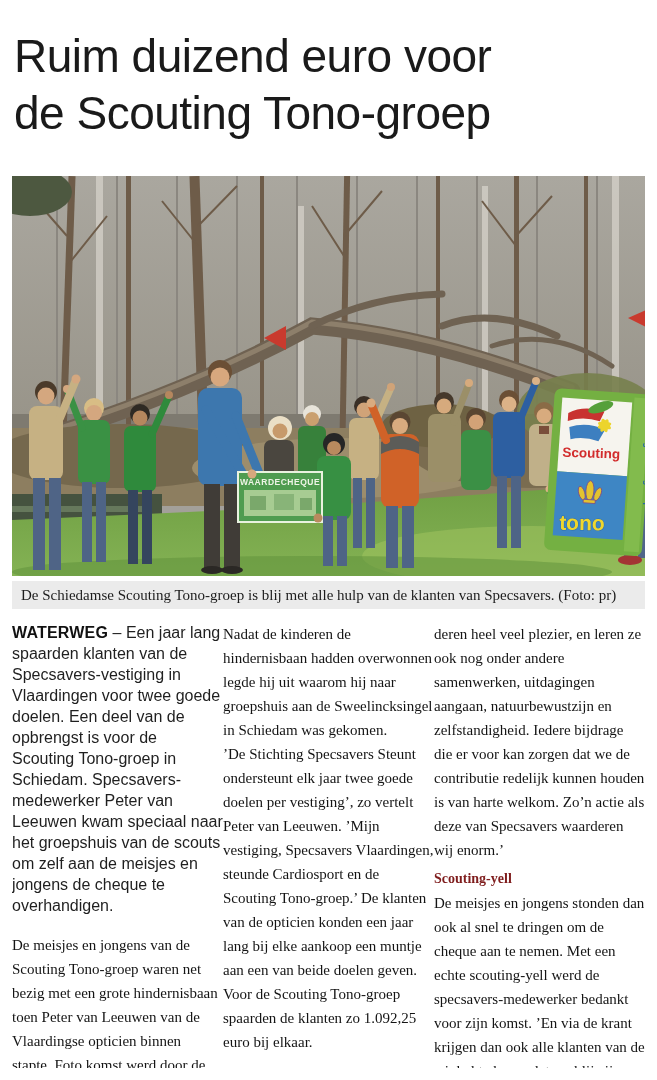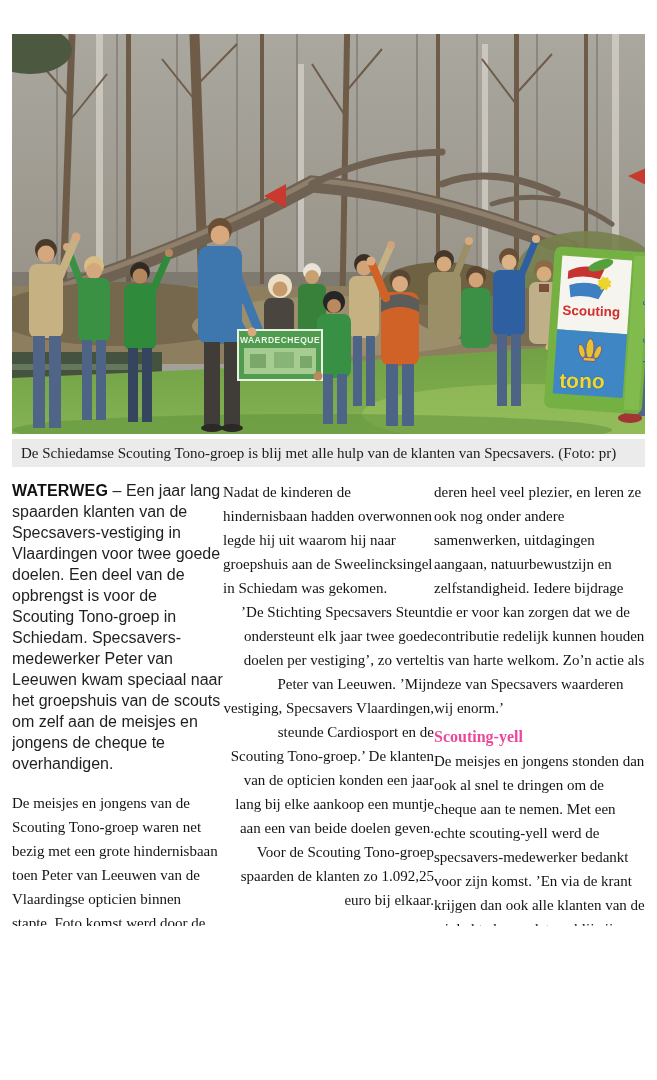--- a/index.html
+++ b/index.html
@@ -18,30 +18,31 @@
              font-family:"Liberation Serif",serif;font-size:15px;line-height:16px;
              padding:6px 9px;}
 
   .columns{display:flex;margin-top:13px;height:446px;overflow:hidden;}
   .col{flex:1;min-width:0;}
   .lead{margin:0;font-family:"Liberation Sans",sans-serif;font-size:16px;
         line-height:21px;color:#1f1f1f;}
   .lead b{font-weight:700;letter-spacing:.2px;color:#111;}
   .bodytext{margin:0;font-family:"Liberation Serif",serif;font-size:15px;
             line-height:24px;color:#141414;}
-  .bodytext + .bodytext{margin-top:0;text-align:right;}
+  .bodytext + .bodytext{margin-top:0;}
   .col1-para2{margin-top:17px;}
   .subhead{margin:7px 0 3px 0;font-family:"Liberation Serif",serif;font-weight:700;
-           font-size:16px;line-height:19px;color:#ec4899;}
+           font-size:14px;line-height:19px;color:#7f1d1d;}
 </style>
 </head>
 <body>
 
 <div class="page">
 
+  <h1 class="headline"><span>Ruim duizend euro voor</span><br><span>de Scouting Tono-groep</span></h1>
 
   <figure>
     <div class="photo-wrap">
       <svg width="633" height="400" viewBox="0 0 633 400" xmlns="http://www.w3.org/2000/svg">
         <defs>
           <linearGradient id="grassG" x1="0" y1="0" x2="0" y2="1">
             <stop offset="0" stop-color="#6f9f43"></stop>
             <stop offset="1" stop-color="#84b254"></stop>
           </linearGradient>
           <linearGradient id="wallG" x1="0" y1="0" x2="0" y2="1">

